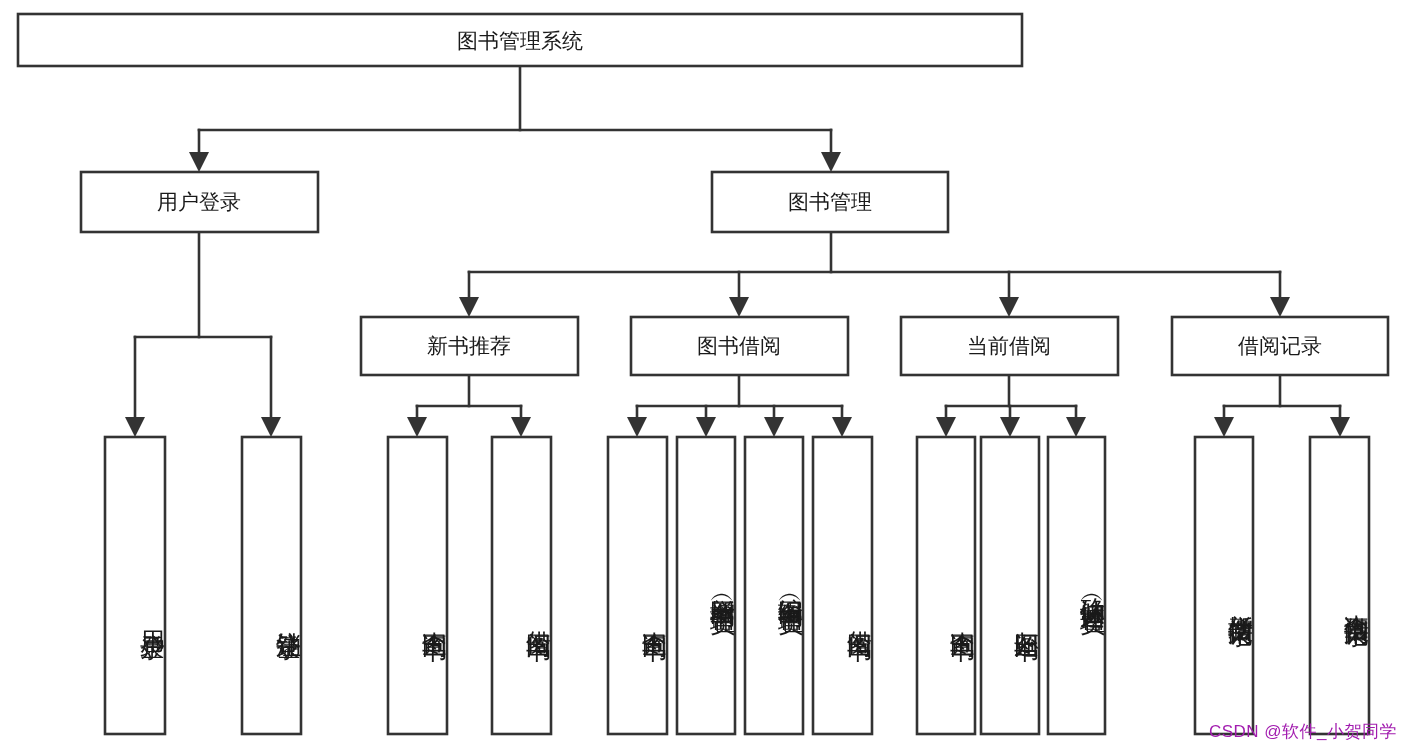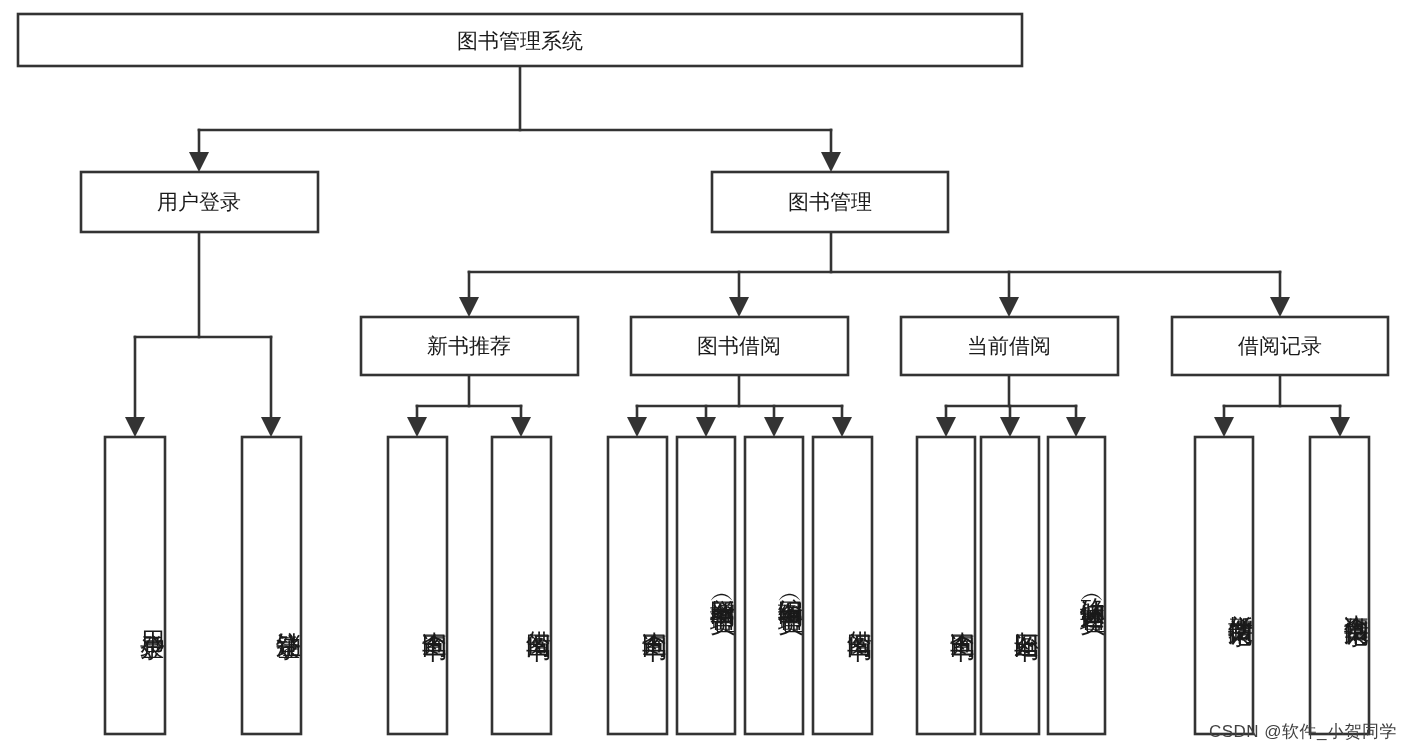--- a/index.html
+++ b/index.html
@@ -62,21 +62,21 @@
     justify-content: center;
     white-space: nowrap;
     pointer-events: none;
   }
   .watermark {
     position: absolute;
     right: 8px;
     bottom: 4px;
     font-family: "Liberation Sans", "DejaVu Sans", sans-serif;
     font-size: 17px;
-    color: #404040;
+    color: #a21caf;
     letter-spacing: 0.5px;
     white-space: nowrap;
   }
 </style>
 </head>
 <body>
 
 <div id="diagram-root">
 
   <svg class="tree-svg" viewBox="0 0 1405 747" xmlns="http://www.w3.org/2000/svg">

